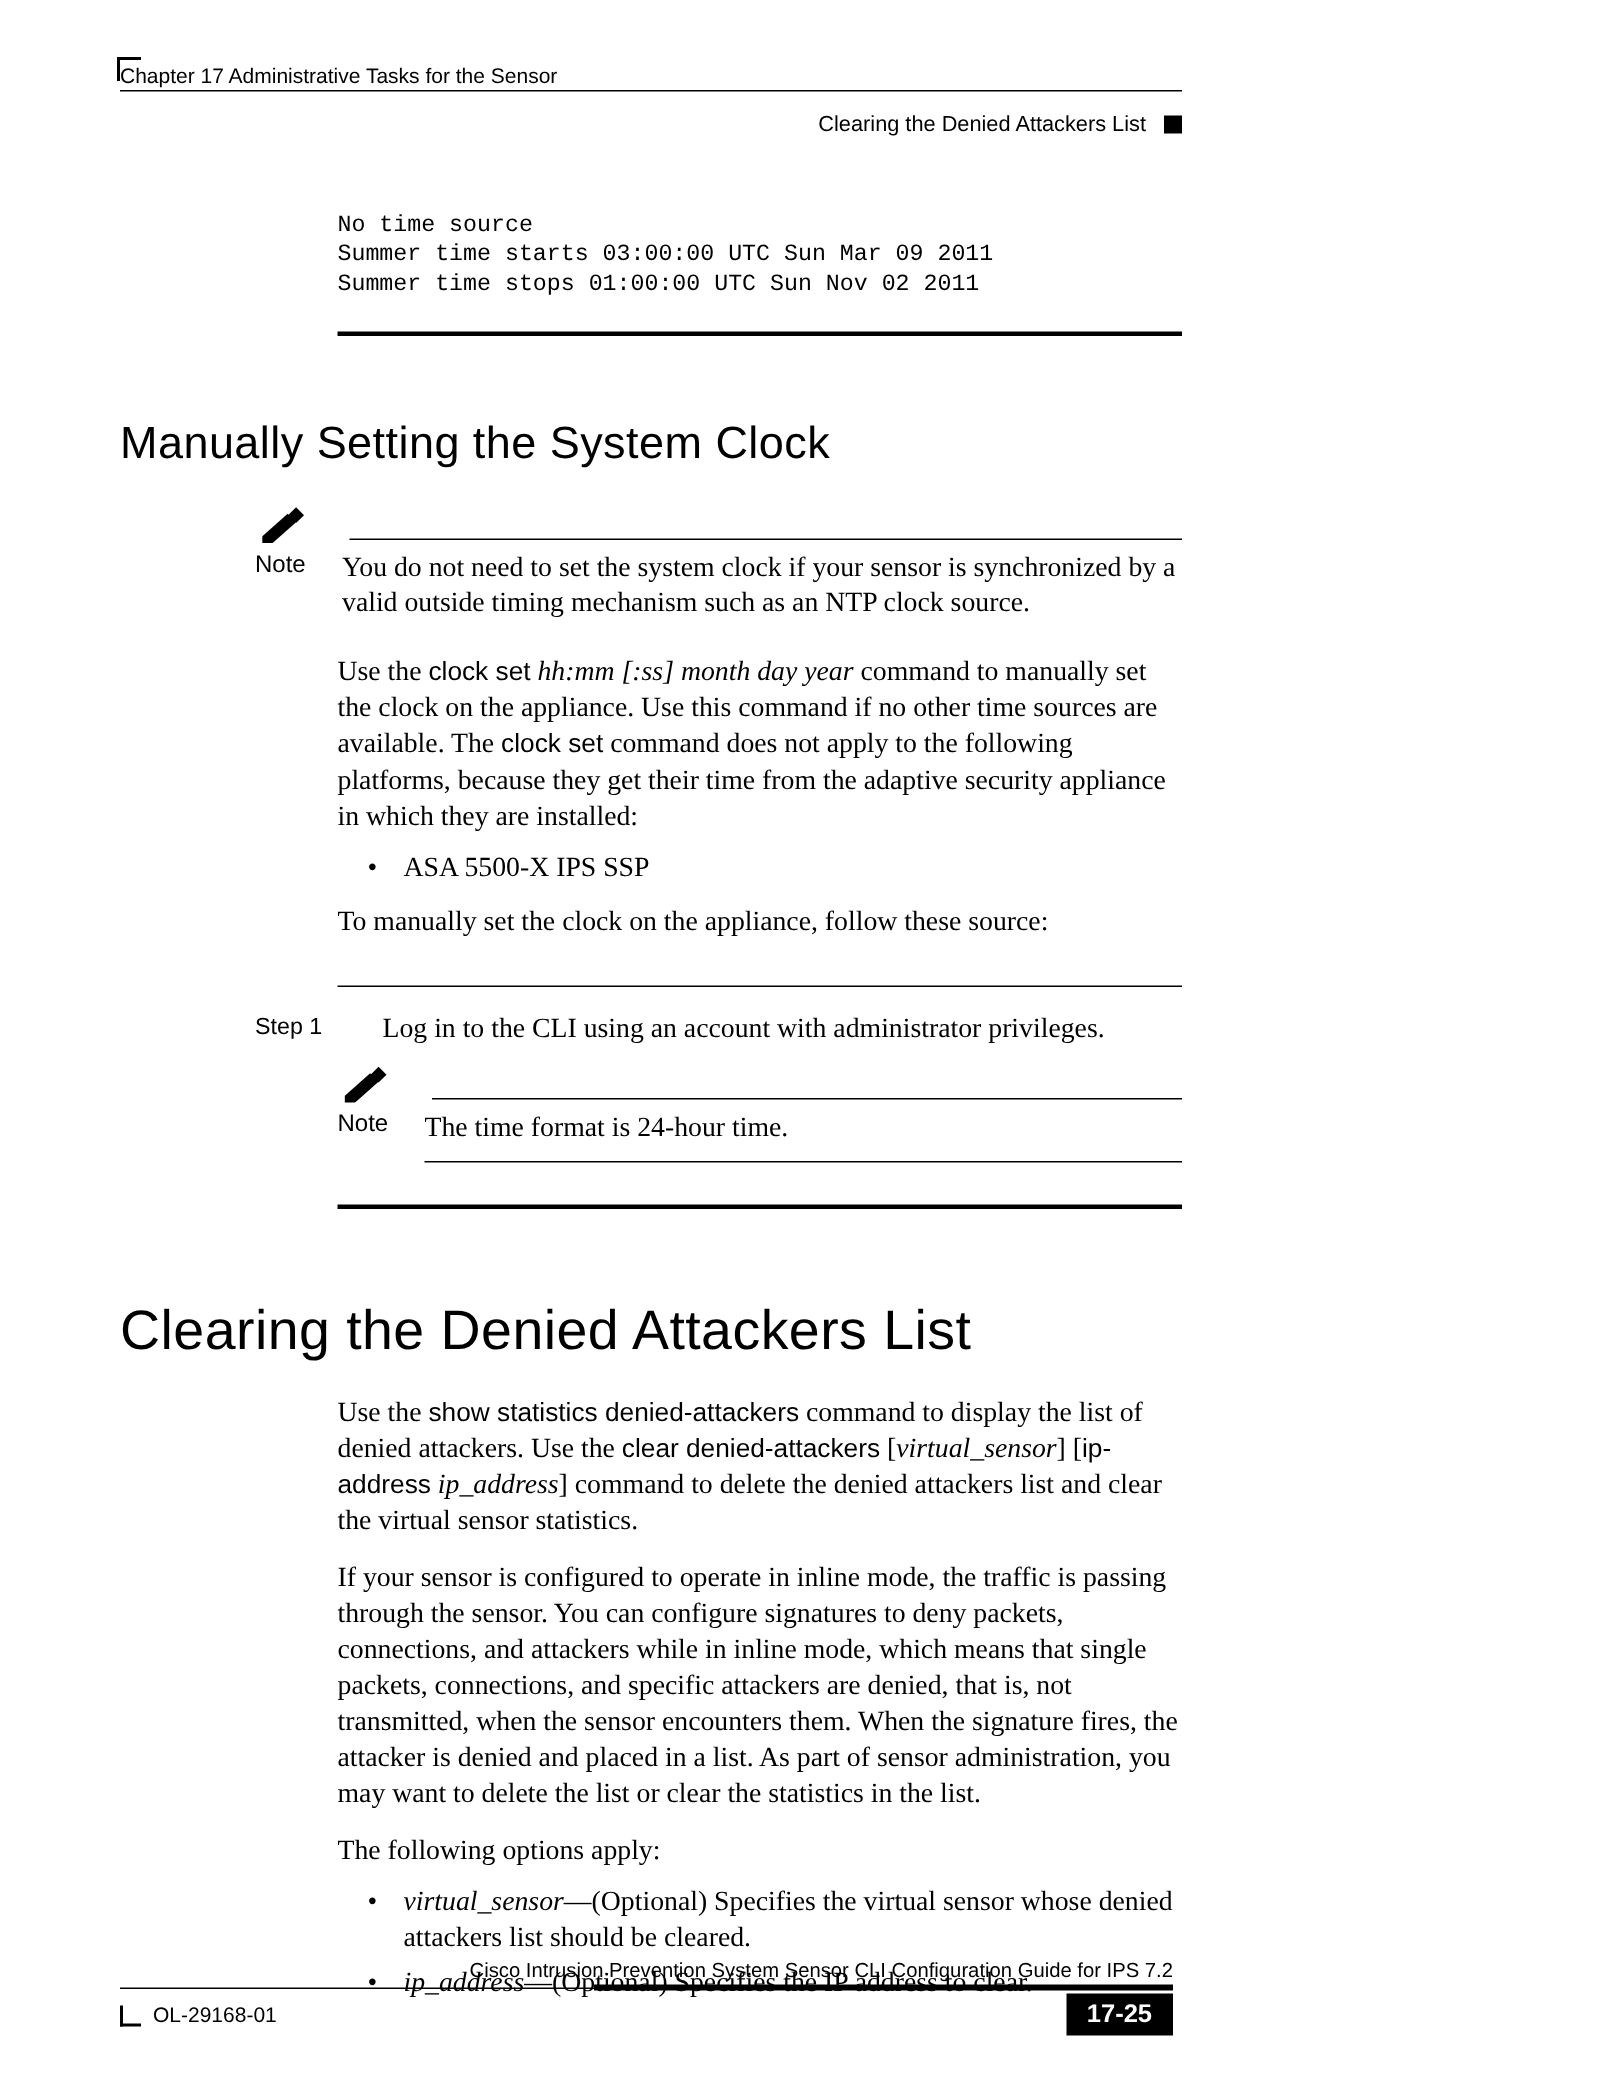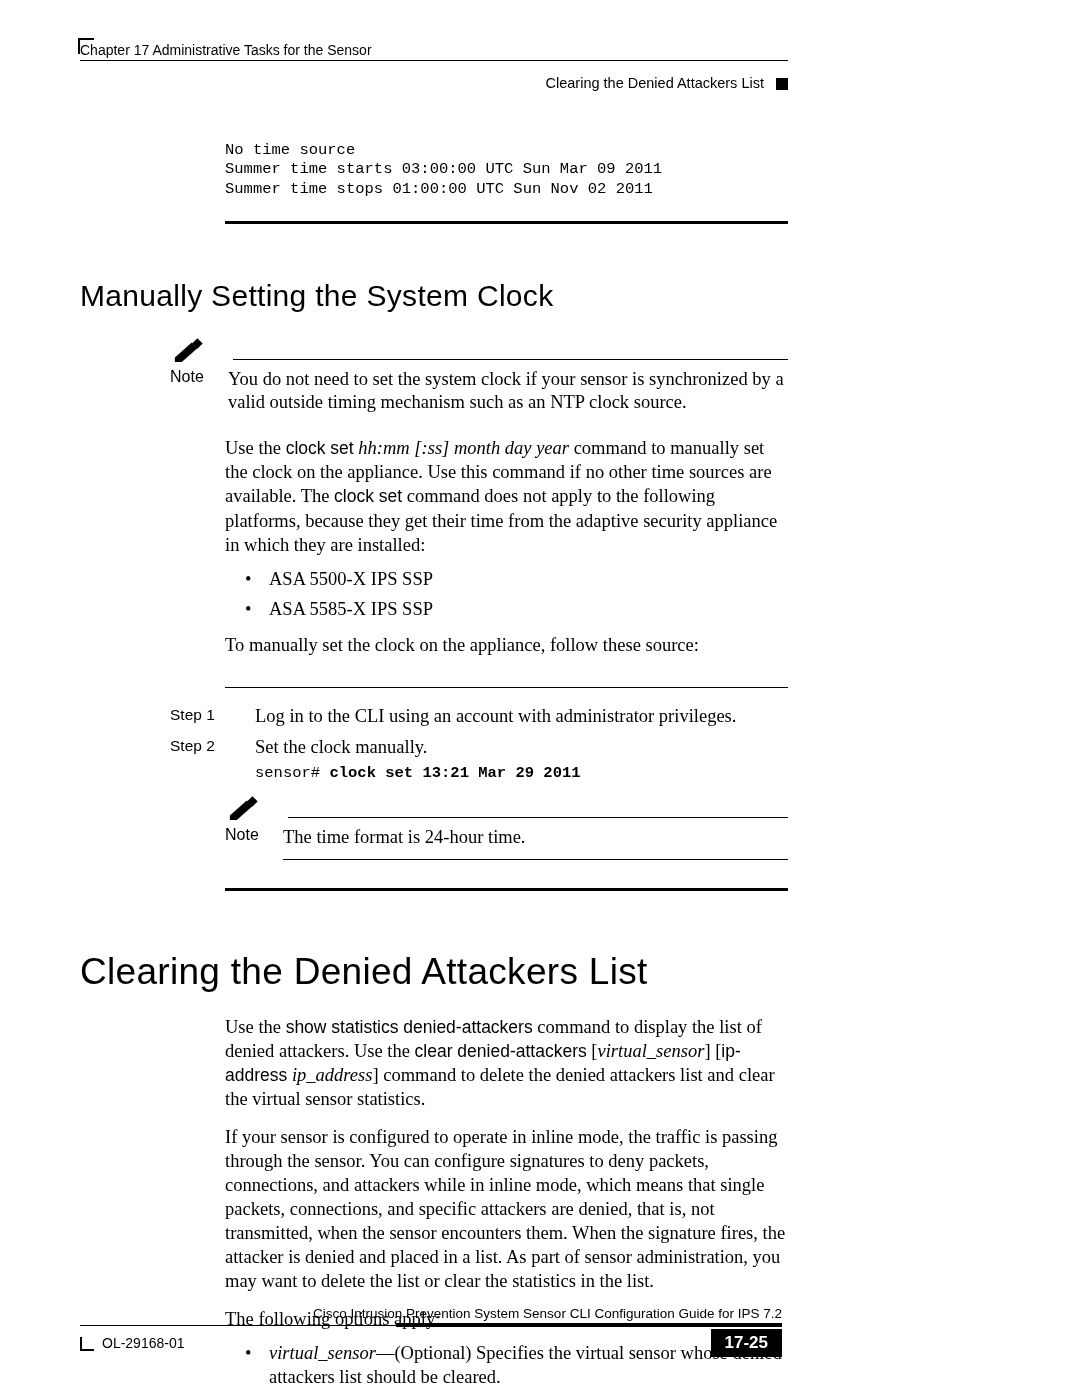--- a/index.html
+++ b/index.html
@@ -265,37 +265,29 @@
       <div class="note-text">You do not need to set the system clock if your sensor is synchronized by a valid outside timing mechanism such as an NTP clock source.</div>
     </div>
   </div>
 
   <div class="body-para">
     <span>Use the </span><span class="sans-cmd">clock set</span><span> </span><span class="ital">hh:mm [:ss] month day year</span><span> command to manually set the clock on the appliance. Use this command if no other time sources are available. The </span><span class="sans-cmd">clock set</span><span> command does not apply to the following platforms, because they get their time from the adaptive security appliance in which they are installed:</span>
   </div>
 
   <ul class="bul">
     <li>ASA 5500-X IPS SSP</li>
-    <li>ASA 5585-X IPS SSP</li>
   </ul>
 
   <div class="body-para" style="margin-top:12px;">To manually set the clock on the appliance, follow these source:</div>
 
   <div class="steps-top-rule"></div>
 
   <div class="step-row" style="margin-top:18px;">
     <div class="lab">Step 1</div>
     <div class="step-body">Log in to the CLI using an account with administrator privileges.</div>
-  </div>
-  <div class="step-row">
-    <div class="lab">Step 2</div>
-    <div class="step-body">
-      <span>Set the clock manually.</span>
-      <div class="mono2"><span>sensor# </span><span class="b">clock set 13:21 Mar 29 2011</span></div>
-    </div>
   </div>
 
   <div class="note-block2">
     <div class="note-head">
       <svg class="pencil" viewBox="0 0 32 24">
         <path d="M2 20 L20 4 L26 10 L8 26 L2 26 Z" fill="#000"></path>
         <rect x="22" y="1" width="8" height="8" transform="rotate(45 26 5)" fill="#000"></rect>
       </svg>
       <div class="note-rule-top" style="margin-left:20px;"></div>
     </div>

